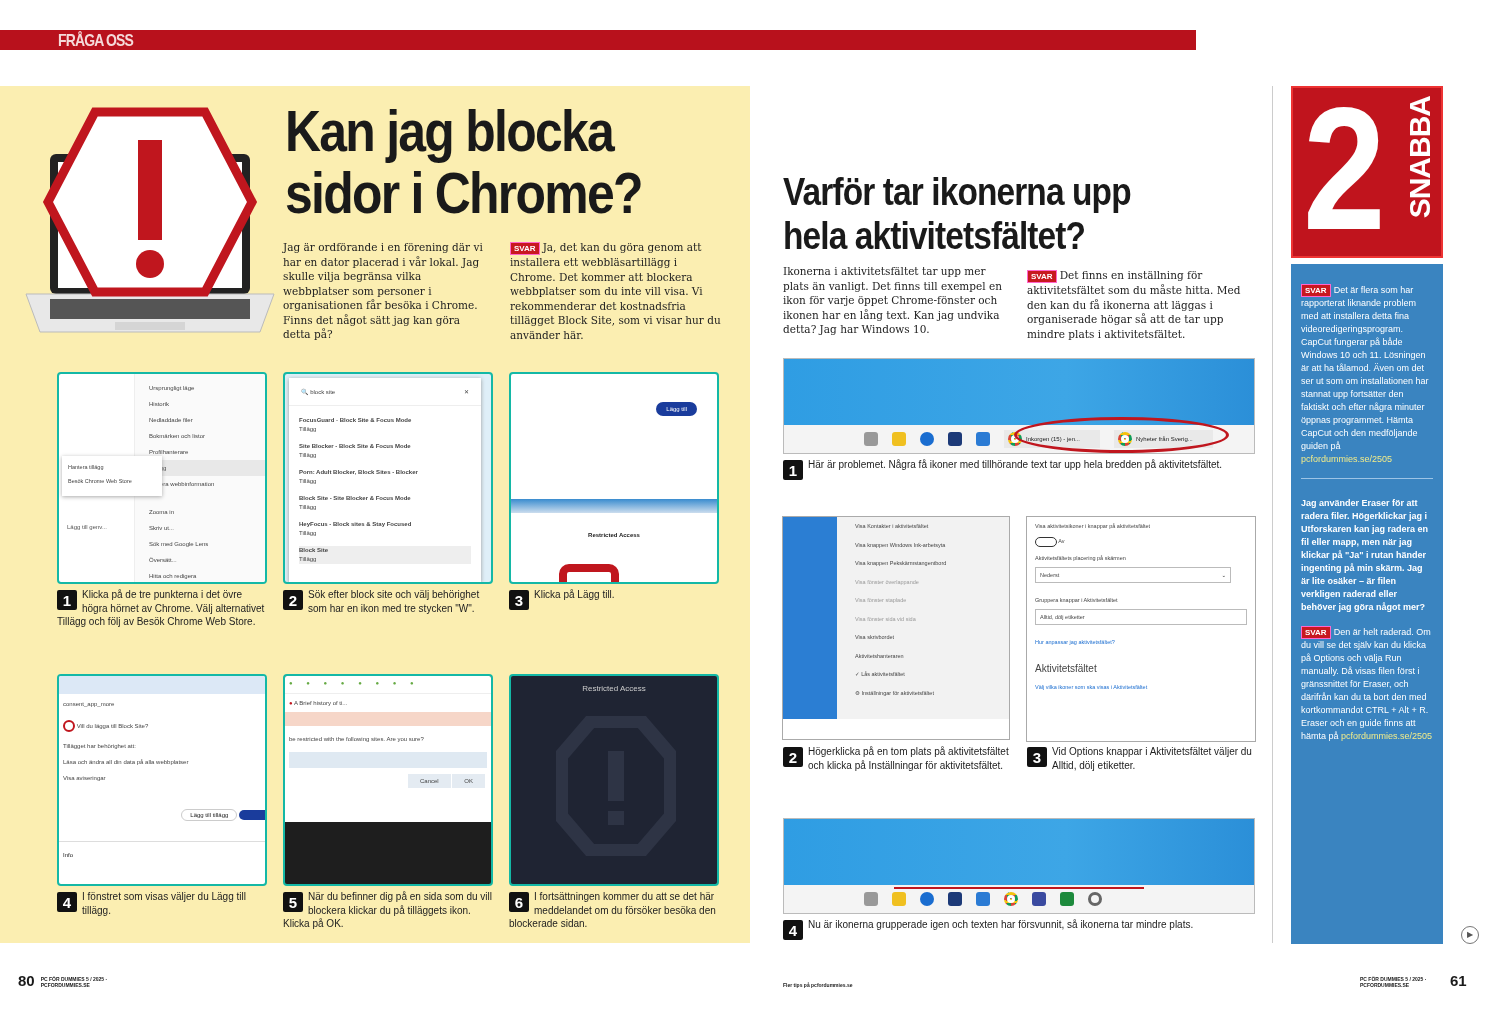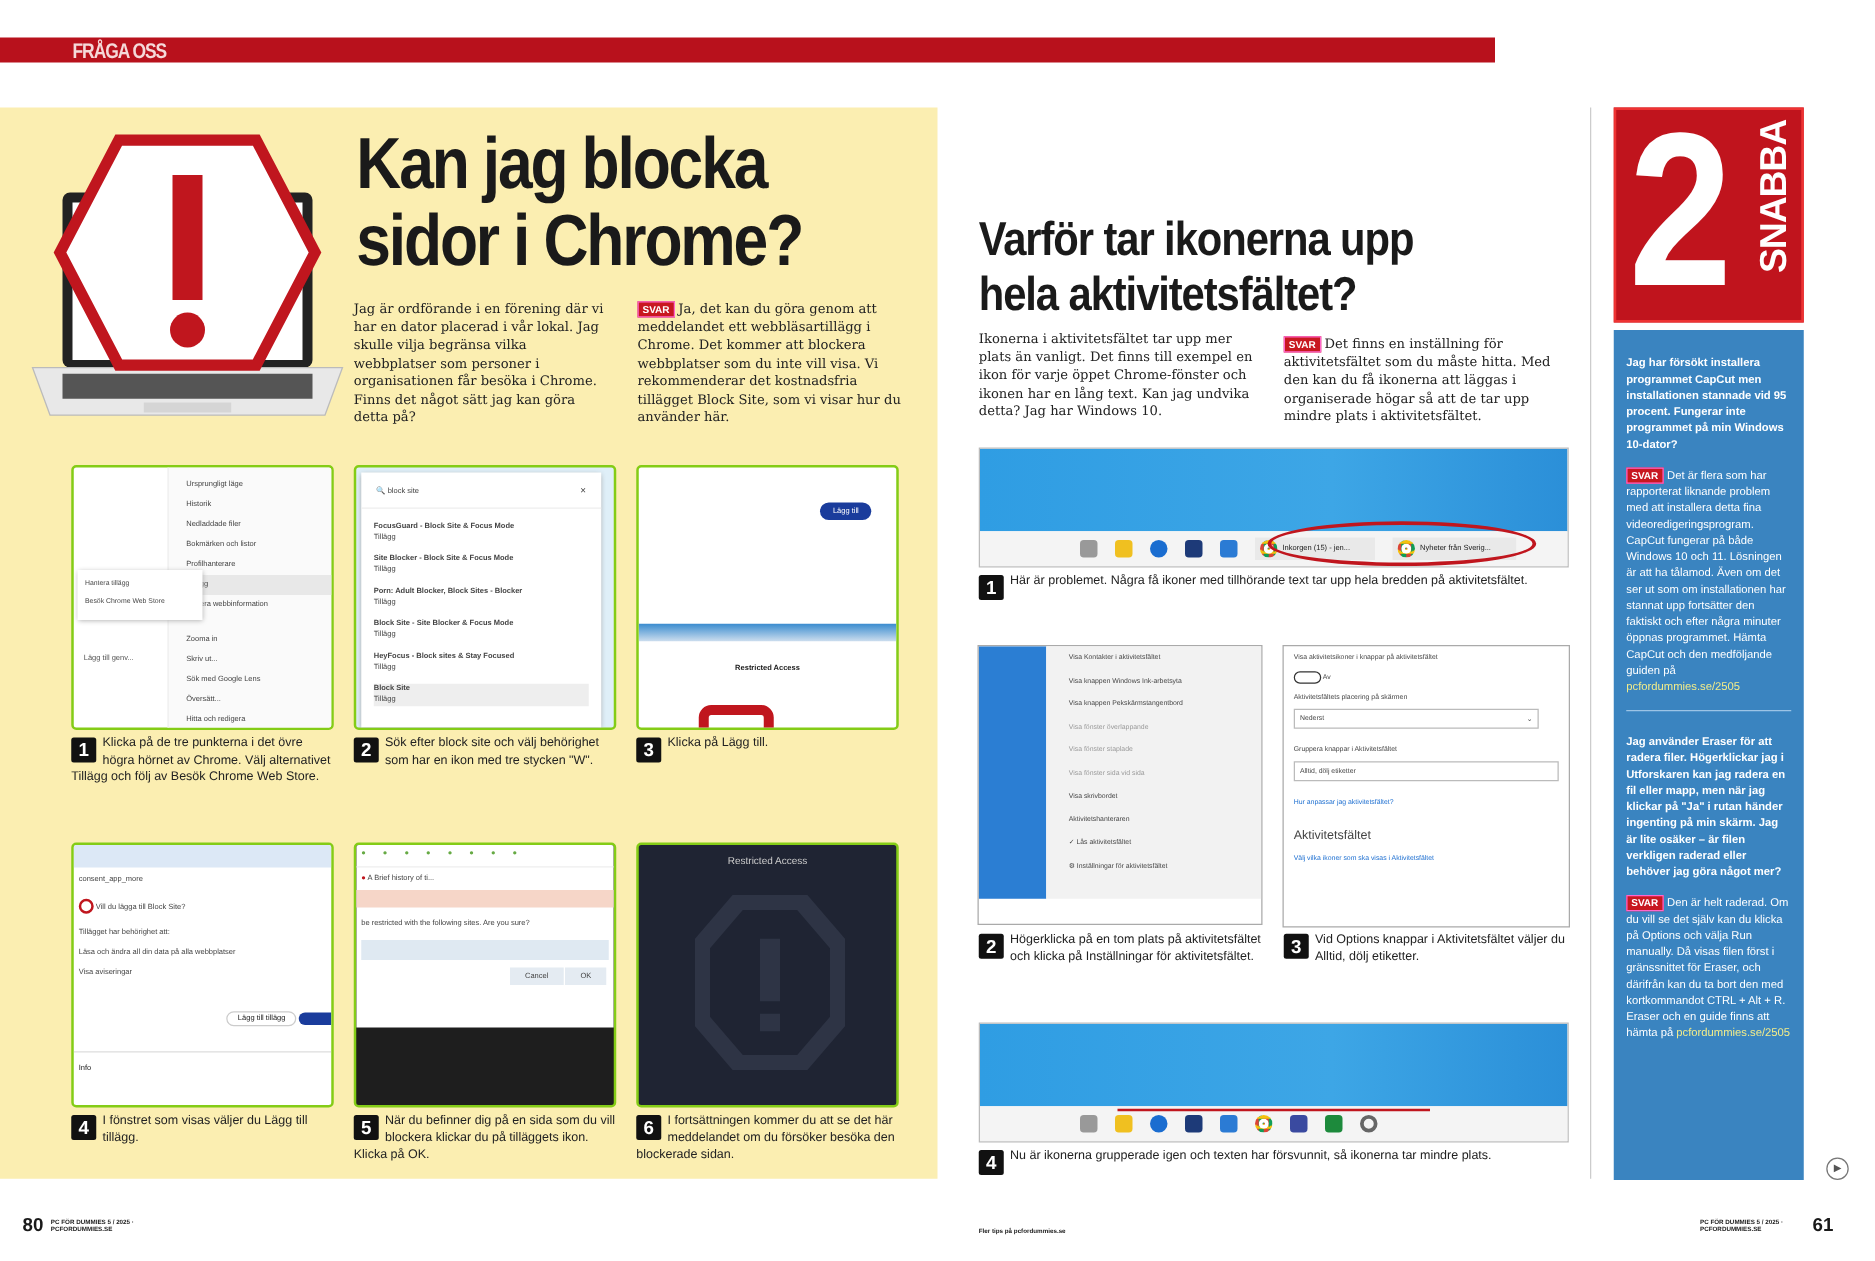--- a/index.html
+++ b/index.html
@@ -5,21 +5,21 @@
 *{box-sizing:border-box;margin:0;padding:0}
 body{width:1500px;height:1009px;background:#fff;position:relative;overflow:hidden;font-family:"Liberation Sans",sans-serif;color:#1a1a1a}
 .topbar{position:absolute;left:0;top:30px;width:1196px;height:20px;background:#b8111c}
 .topbar span{position:absolute;left:58px;top:1px;color:#f5d9d9;font:bold 17px "Liberation Sans",sans-serif;letter-spacing:-1px;transform:scaleX(.82);transform-origin:left}
 .leftpage{position:absolute;left:0;top:86px;width:750px;height:857px;background:#fbeeb1}
 .hero{position:absolute;left:20px;top:104px;width:260px;height:240px}
 .title-l{position:absolute;left:285px;top:100px;font:bold 58px/62px "Liberation Sans",sans-serif;letter-spacing:-2px;transform:scaleX(.86);transform-origin:left;white-space:nowrap}
 .body{font:10.5px/14.5px "DejaVu Serif",serif;color:#222}
 .svar{display:inline-block;background:#c81820;color:#fff;font:bold 8px/11px "Liberation Sans",sans-serif;padding:0 3px;margin-right:3px;border:1px solid #f6c}
 .col{position:absolute}
-.shot{position:absolute;border:2px solid #84cc16;border-radius:4px;background:#fff;overflow:hidden}
+.shot{position:absolute;border:2px solid #14b8a6;border-radius:4px;background:#fff;overflow:hidden}
 .step{position:absolute;font:10px/13.5px "Liberation Sans",sans-serif;color:#222}
 .num{display:inline-flex;width:20px;height:20px;background:#111;color:#fff;font:bold 15px "Liberation Sans",sans-serif;align-items:center;justify-content:center;float:left;margin:2px 5px 0 0;border-radius:2px}
 .title-r{position:absolute;left:783px;top:170px;font:bold 38px/44px "Liberation Sans",sans-serif;letter-spacing:-1px;transform:scaleX(.88);transform-origin:left;white-space:nowrap}
 .divider{position:absolute;left:1272px;top:86px;width:1px;height:857px;background:#ccc}
 .badge{position:absolute;left:1291px;top:86px;width:152px;height:172px;background:#c0141d;border:2px solid #e33}
 .badge .two{position:absolute;left:10px;top:-14px;color:#fff;font:bold 175px/190px "Liberation Sans",sans-serif;transform:scaleX(.85);transform-origin:left}
 .badge .snabba{position:absolute;right:4px;top:8px;color:#fff;font:bold 30px "Liberation Sans",sans-serif;writing-mode:vertical-rl;transform:rotate(180deg);letter-spacing:-1px}
 .side{position:absolute;left:1291px;top:264px;width:152px;height:680px;background:#3a84c0;padding:20px 10px 0 10px;color:#fff;font:bold 9px/13px "Liberation Sans",sans-serif}
 .side p{margin-bottom:12px}
 .side .ans{font-weight:normal}
@@ -55,21 +55,21 @@
     <circle cx="130" cy="160" r="14" fill="#c0161e"></circle>
   </svg>
 </div>
 
 <div class="title-l">
   <div>Kan jag blocka</div>
   <div>sidor i Chrome?</div>
 </div>
 
 <div class="col body" style="left:283px;top:240px;width:200px">Jag är ordförande i en förening där vi har en dator placerad i vår lokal. Jag skulle vilja begränsa vilka webbplatser som personer i organisationen får besöka i Chrome. Finns det något sätt jag kan göra detta på?</div>
-<div class="col body" style="left:510px;top:240px;width:215px"><span class="svar">SVAR</span><span>Ja, det kan du göra genom att meddelandet ett webbläsartillägg i Chrome. Det kommer att blockera webbplatser som du inte vill visa. Vi rekommenderar det kostnadsfria tillägget Block Site, som vi visar hur du använder här.</span></div>
+<div class="col body" style="left:510px;top:240px;width:215px"><span class="svar">SVAR</span><span>Ja, det kan du göra genom att installera ett webbläsartillägg i Chrome. Det kommer att blockera webbplatser som du inte vill visa. Vi rekommenderar det kostnadsfria tillägget Block Site, som vi visar hur du använder här.</span></div>
 
 <div class="shot" style="left:57px;top:372px;width:210px;height:212px">
   <div style="position:absolute;left:75px;top:0;width:135px;height:212px;background:#fafafa;border-left:1px solid #eee;font:6px/16px 'Liberation Sans',sans-serif;padding:6px 0 0 14px;color:#444">
     <div>Ursprungligt läge</div>
       <div>Historik</div>
       <div>Nedladdade filer</div>
       <div>Bokmärken och listor</div>
       <div>Profilhanterare</div>
       <div style="background:#e8e8e8">Tillägg</div>
       <div>Radera webbinformation</div>
@@ -218,21 +218,20 @@
 </div>
 <div class="step" style="left:783px;top:918px;width:472px"><span class="num">4</span><span>Nu är ikonerna grupperade igen och texten har försvunnit, så ikonerna tar mindre plats.</span></div>
 
 <div class="divider"></div>
 
 <div class="badge">
   <span class="two">2</span>
   <span class="snabba">SNABBA</span>
 </div>
 <div class="side">
-  <p>Jag har försökt installera programmet CapCut men installationen stannade vid 95 procent. Fungerar inte programmet på min Windows 10-dator?</p>
   <p class="ans"><span class="svar">SVAR</span><span>Det är flera som har rapporterat liknande problem med att installera detta fina videoredigeringsprogram. CapCut fungerar på både Windows 10 och 11. Lösningen är att ha tålamod. Även om det ser ut som om installationen har stannat upp fortsätter den faktiskt och efter några minuter öppnas programmet. Hämta CapCut och den medföljande guiden på</span> <span class="link">pcfordummies.se/2505</span></p>
   <hr>
   <p>Jag använder Eraser för att radera filer. Högerklickar jag i Utforskaren kan jag radera en fil eller mapp, men när jag klickar på "Ja" i rutan händer ingenting på min skärm. Jag är lite osäker – är filen verkligen raderad eller behöver jag göra något mer?</p>
   <p class="ans"><span class="svar">SVAR</span><span>Den är helt raderad. Om du vill se det själv kan du klicka på Options och välja Run manually. Då visas filen först i gränssnittet för Eraser, och därifrån kan du ta bort den med kortkommandot CTRL + Alt + R. Eraser och en guide finns att hämta på</span> <span class="link">pcfordummies.se/2505</span></p>
 </div>
 
 <div class="play">▶</div>
 
 <div class="foot" style="left:18px"><span>80</span><small style="width:70px">PC FÖR DUMMIES 5 / 2025 · PCFORDUMMIES.SE</small></div>
 <div class="foot" style="left:783px;font:bold 5px 'Liberation Sans',sans-serif;top:982px">Fler tips på pcfordummies.se</div>

